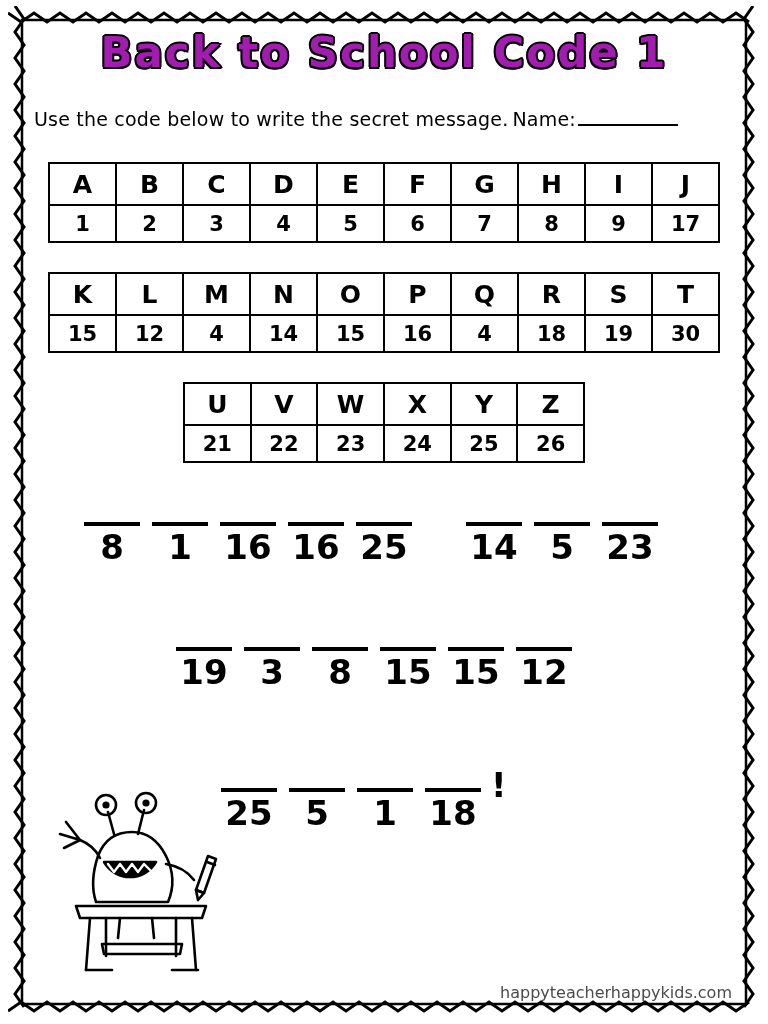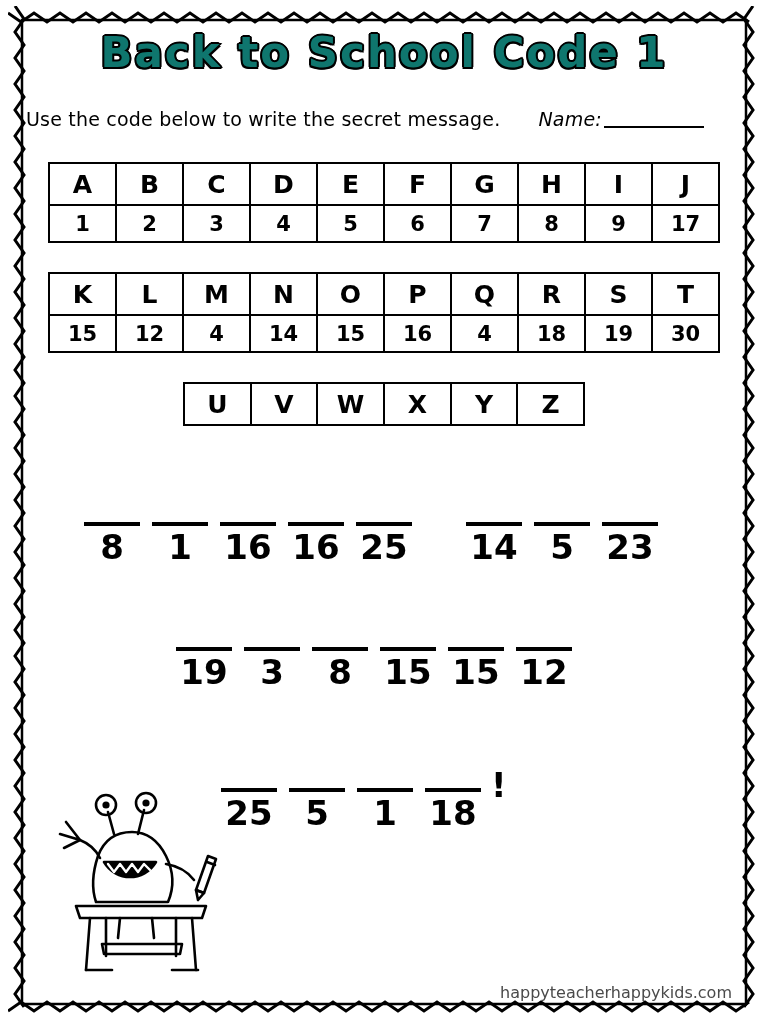--- a/index.html
+++ b/index.html
@@ -41,43 +41,43 @@
     left: 0;
     top: 28px;
     width: 768px;
     text-align: center;
   }
   .title {
     font-family: "DejaVu Sans", sans-serif;
     font-size: 42px;
     font-weight: bold;
     letter-spacing: 2px;
-    color: #0f766e;
+    color: #a21caf;
     -webkit-text-stroke: 2.2px #000;
     paint-order: stroke fill;
     text-shadow:
       2px 0 0 #000, -2px 0 0 #000, 0 2px 0 #000, 0 -2px 0 #000,
       1.5px 1.5px 0 #000, -1.5px 1.5px 0 #000, 1.5px -1.5px 0 #000, -1.5px -1.5px 0 #000;
     display: inline-block;
   }
 
   
   .instructions {
     position: absolute;
-    left: 26px;
+    left: 34px;
     top: 108px;
     width: 700px;
     font-family: "DejaVu Sans", sans-serif;
     font-size: 19px;
     letter-spacing: .2px;
     display: flex;
-    align-items: center;
+    align-items: flex-start;
   }
   .instr-text { white-space: nowrap; }
-  .name-label { margin-left: 38px; white-space: nowrap; font-style: italic; }
+  .name-label { margin-left: 4px; white-space: nowrap; }
   .name-blank {
     display: inline-block;
     width: 100px;
     border-bottom: 2px solid #000;
     height: 16px;
     margin-left: 2px;
   }
 
   
   .code-table {
@@ -252,20 +252,28 @@
   <table class="code-table" id="table-3">
     <tbody>
         <tr class="letters">
           <td>U</td>
           <td>V</td>
           <td>W</td>
           <td>X</td>
           <td>Y</td>
           <td>Z</td>
         </tr>
+    <tr class="numbers">
+          <td>21</td>
+          <td>22</td>
+          <td>23</td>
+          <td>24</td>
+          <td>25</td>
+          <td>26</td>
+        </tr>
   </tbody>
     </table>
 
   <div class="msg-row" id="msg-row-1">
       <div class="word">
         <div class="slot">
           <div class="blank"></div>
           <div class="num">8</div>
         </div>
         <div class="slot">

